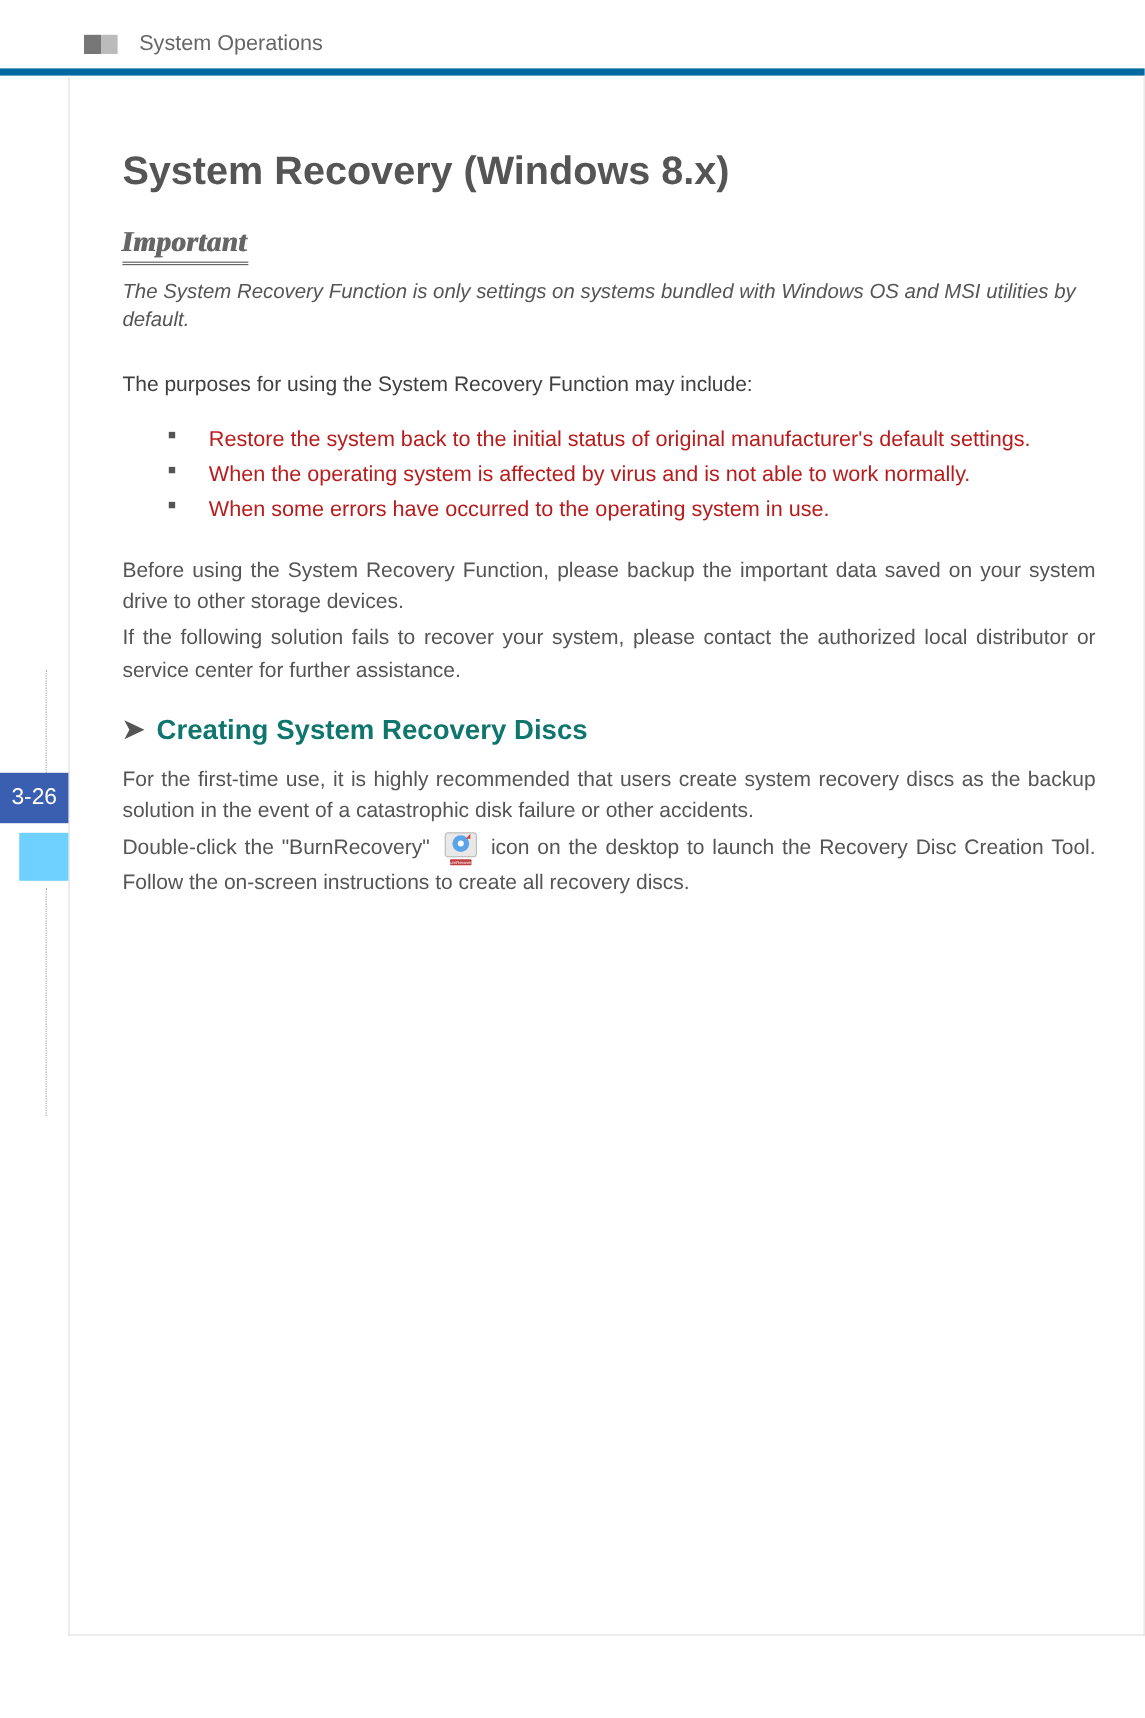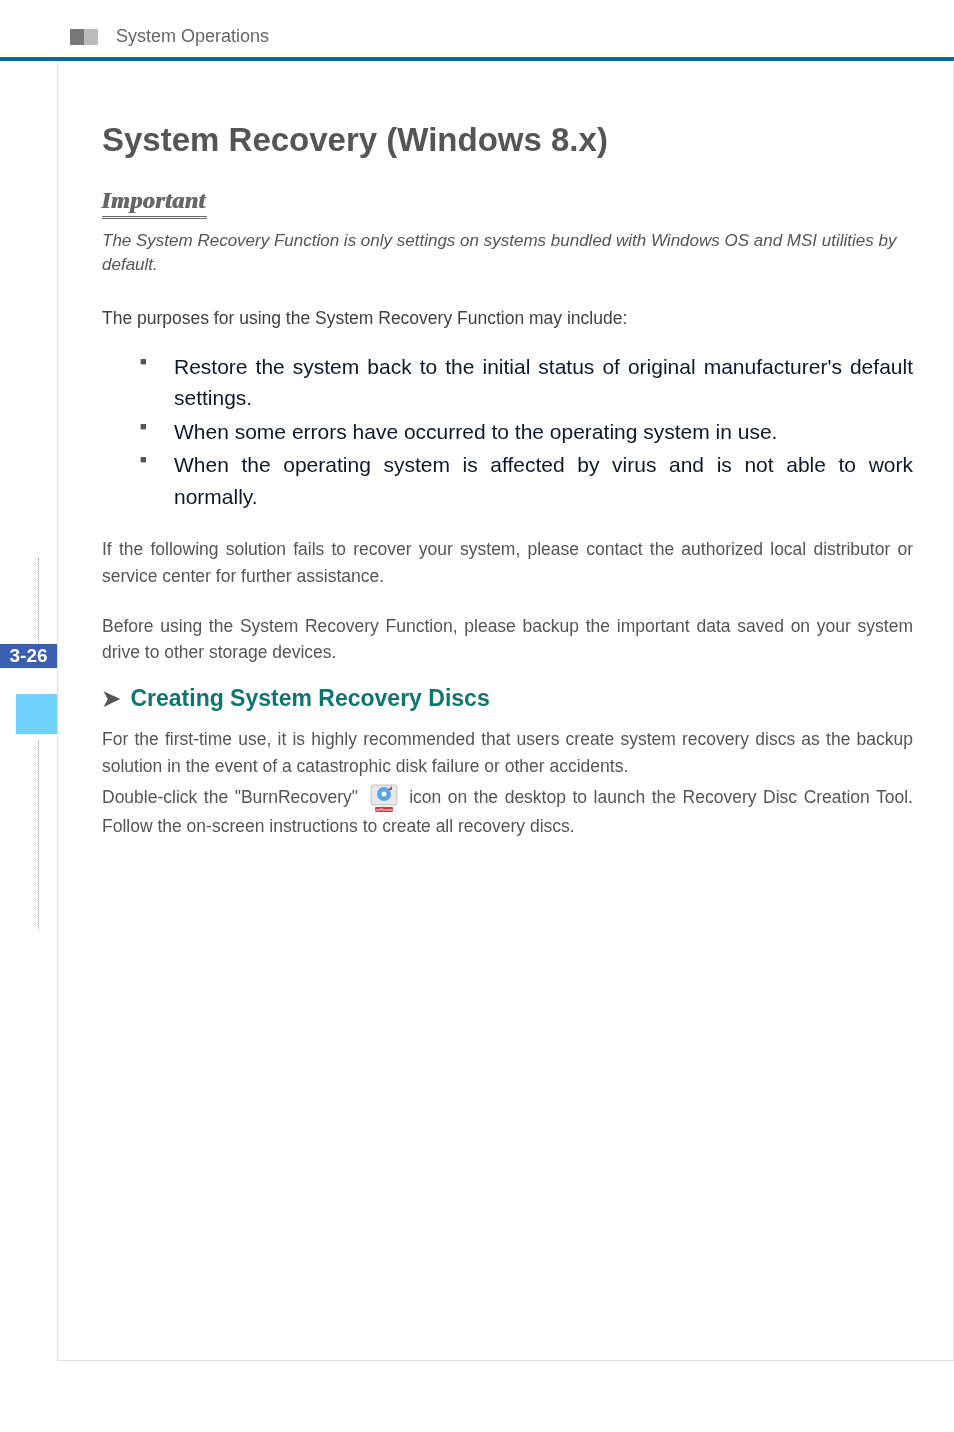--- a/index.html
+++ b/index.html
@@ -11,21 +11,21 @@
       font-family: Arial, Helvetica, sans-serif;
       background: #fff;
       width: 954px;
       height: 1432px;
       position: relative;
     }
     .header-bar {
       display: flex;
       align-items: center;
       padding: 26px 0 10px 70px;
-      border-bottom: 4px solid #0369a1;
+      border-bottom: 6px solid #0369a1;
     }
     .header-marker {
       width: 28px;
       height: 16px;
       background: linear-gradient(to right, #777 0%, #777 50%, #bbb 50%, #bbb 100%);
       margin-right: 18px;
     }
     .header-title {
       color: #666;
       font-size: 18px;
@@ -79,22 +79,22 @@
       margin-bottom: 4px;
       text-align: justify;
     }
     .bullet-list {
       list-style: none;
       margin: 0 0 24px 38px;
     }
     .bullet-list li {
       position: relative;
       padding-left: 34px;
-      color: #0f172a;
-      font-size: 21px;
+      color: #b91c1c;
+      font-size: 18px;
       line-height: 1.5;
       margin-bottom: 2px;
       text-align: justify;
     }
     .bullet-list li::before {
       content: "■";
       position: absolute;
       left: 0;
       top: 2px;
       font-size: 11px;
@@ -128,29 +128,28 @@
     }
     .inline-icon svg {
       width: 30px;
       height: 30px;
     }
     .page-number-tab {
       position: absolute;
       left: 0;
       top: 644px;
       width: 57px;
-      height: 24px;
+      height: 42px;
       background: #3a5fb0;
       color: #fff;
       font-size: 19px;
       display: flex;
       align-items: center;
       justify-content: center;
       z-index: 10;
-      font-weight: bold;
     }
     .blue-square {
       position: absolute;
       left: 16px;
       top: 694px;
       width: 41px;
       height: 40px;
       background: #6ed1ff;
       z-index: 9;
     }
@@ -191,27 +190,27 @@
   <h1 class="main-heading">System Recovery (Windows 8.x)</h1>
 
   <div class="important-label">Important</div>
 
   <p class="important-note">The System Recovery Function is only settings on systems bundled with Windows OS and MSI utilities by default.</p>
 
   <p class="body-text">The purposes for using the System Recovery Function may include:</p>
 
   <ul class="bullet-list">
     <li>Restore the system back to the initial status of original manufacturer's default settings.</li>
+    <li>When the operating system is affected by virus and is not able to work normally.</li>
     <li>When some errors have occurred to the operating system in use.</li>
-    <li>When the operating system is affected by virus and is not able to work normally.</li>
   </ul>
 
+  <p class="body-text-justify">Before using the System Recovery Function, please backup the important data saved on your system drive to other storage devices.</p>
+
   <p class="body-text-justify" style="margin-bottom:24px">If the following solution fails to recover your system, please contact the authorized local distributor or service center for further assistance.</p>
-
-  <p class="body-text-justify">Before using the System Recovery Function, please backup the important data saved on your system drive to other storage devices.</p>
 
   <div class="sub-heading-row">
     <span class="arrow-icon">➤</span>
     <span class="sub-heading">Creating System Recovery Discs</span>
   </div>
 
   <p class="body-text-justify">For the first-time use, it is highly recommended that users create system recovery discs as the backup solution in the event of a catastrophic disk failure or other accidents.</p>
 
   <p class="body-text-justify">
     <span>Double-click the "BurnRecovery"</span>

